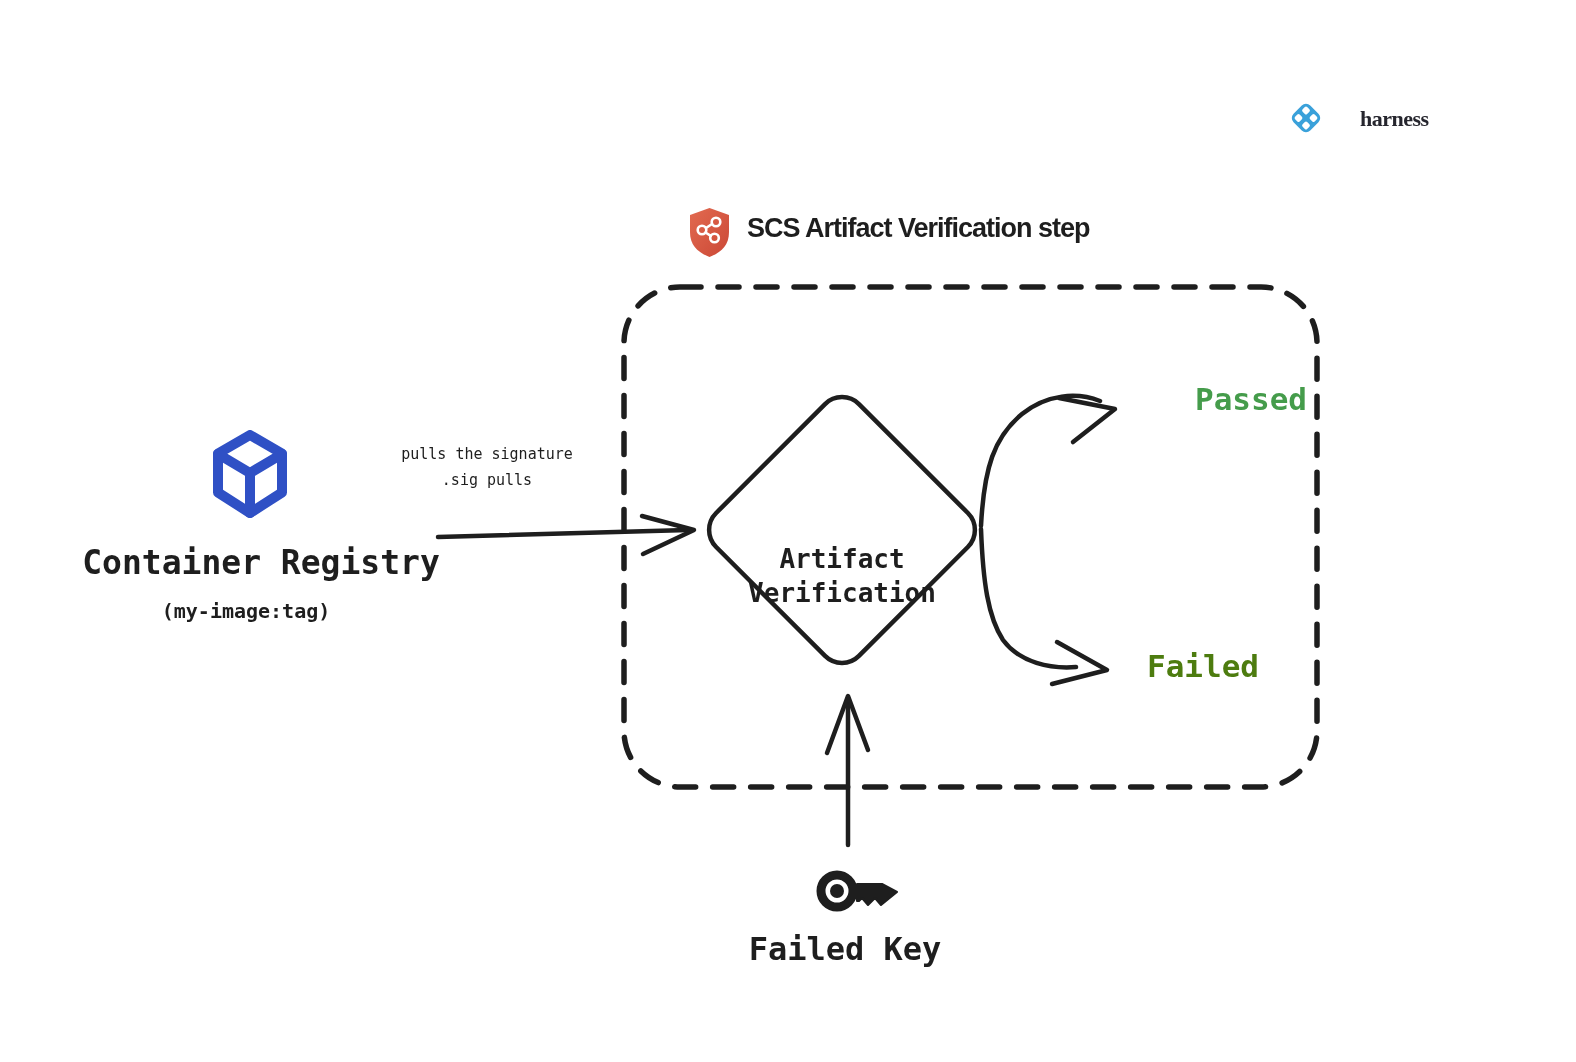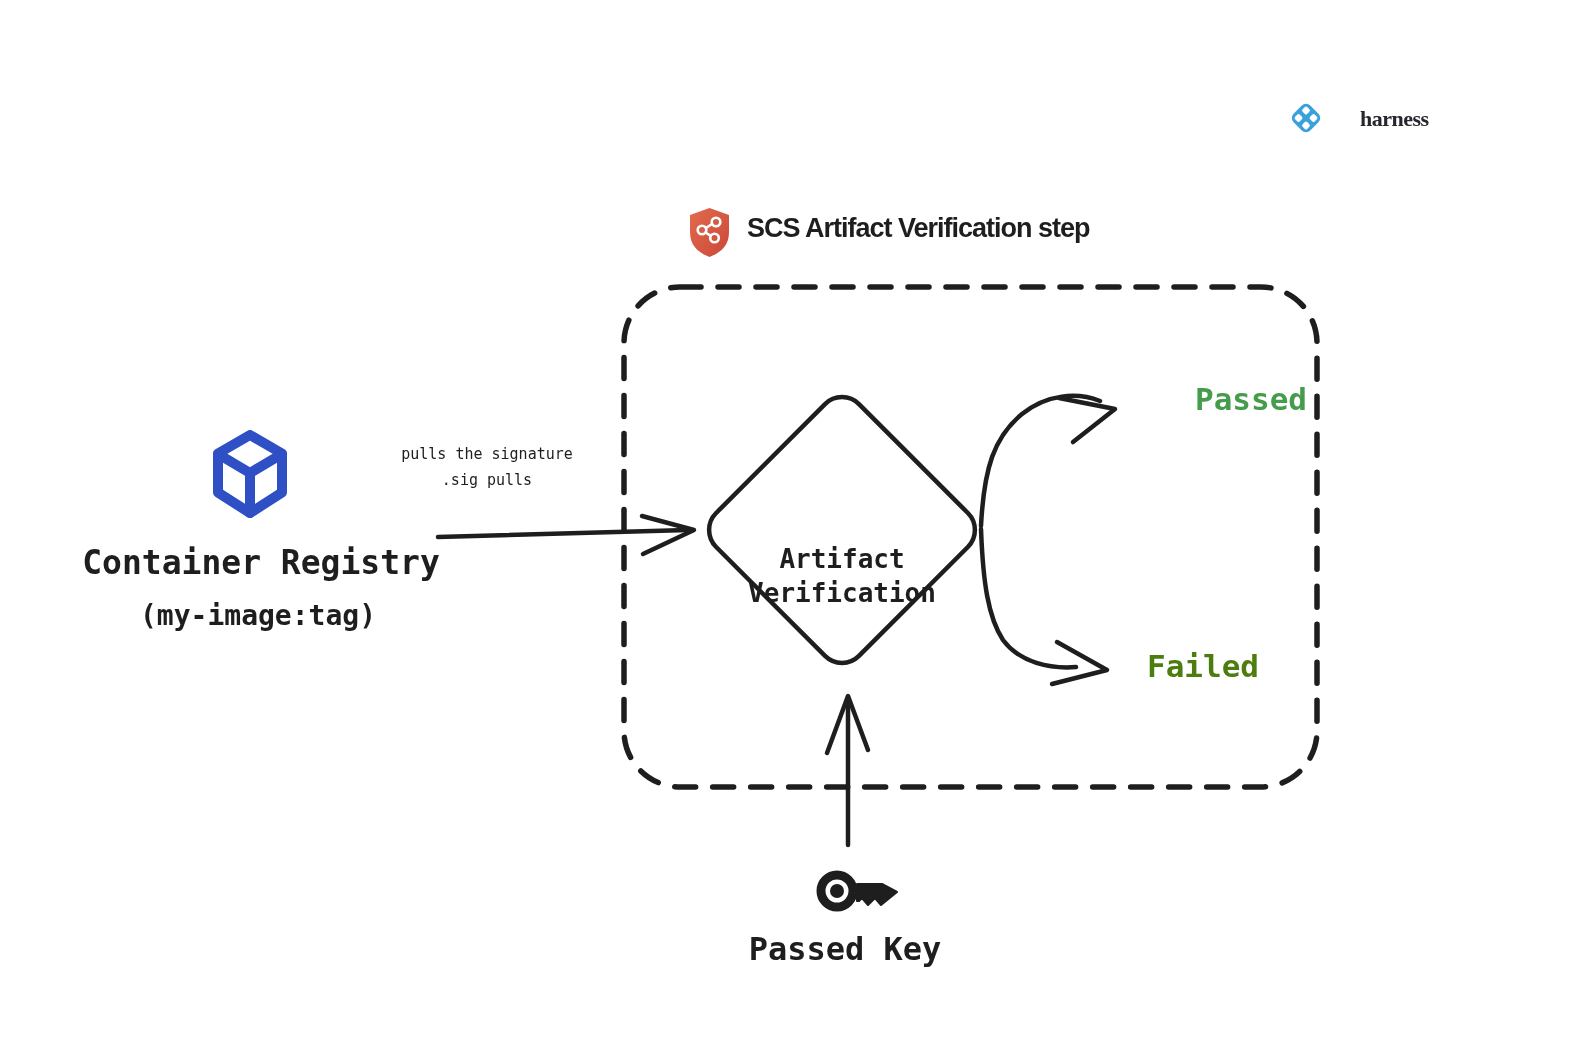--- a/index.html
+++ b/index.html
@@ -9,21 +9,21 @@
   }
   .abs{position:absolute;}
   .cx{transform:translateX(-50%);white-space:nowrap;}
   .mono{font-family:Liberation Sans, sans-serif;}
   .bold{font-weight:bold;}
   .tc{text-align:center;}
   .title-text{left:747px;top:213px;font-size:27px;font-weight:bold;letter-spacing:-1px;white-space:nowrap;}
   .brand-word{left:1360px;top:106px;font-family:Liberation Serif, serif;font-weight:bold;
     font-size:22px;color:#26262e;letter-spacing:-0.5px;}
   .registry-label{left:261px;top:543px;font-size:33px;}
-  .registry-tag{left:246px;top:599px;font-size:28px;margin-left:12px;}
+  .registry-tag{left:246px;top:599px;font-size:20px;}
   .pull-note{left:487px;top:441px;font-size:15px;line-height:26px;}
   .decision-text{left:842px;top:494px;font-size:26px;line-height:34px;margin-top:48px;}
   .outcome{font-size:31px;white-space:nowrap;}
   .passed{left:1147px;top:381px;color:#459c4b;margin-left:48px;}
   .failed{left:1147px;top:648px;color:#4d7c0f;}
   .pubkey-label{left:845px;top:930px;font-size:32px;}
 </style>
 </head>
 <body>
 
@@ -104,15 +104,15 @@
   </div>
 
   <div class="abs outcome passed bold">Passed</div>
   <div class="abs outcome failed bold">Failed</div>
 
   <svg class="abs" style="left:812px;top:862px" width="90" height="56" viewBox="0 0 90 56">
     <circle cx="25" cy="29" r="16" fill="none" stroke="#1e1e1e" stroke-width="9"></circle>
     <circle cx="25" cy="29" r="7" fill="#1e1e1e"></circle>
     <path d="M45 22 L70 22 L85 30 L69 43 L63 36 L56 43 L50 36 L47 39 L45 39 Z" fill="#1e1e1e" stroke="#1e1e1e" stroke-width="2" stroke-linejoin="round"></path>
   </svg>
-  <div class="abs cx pubkey-label bold">Passed Key</div>
+  <div class="abs cx pubkey-label bold">Failed Key</div>
 
 </div>
 
 </body></html>

